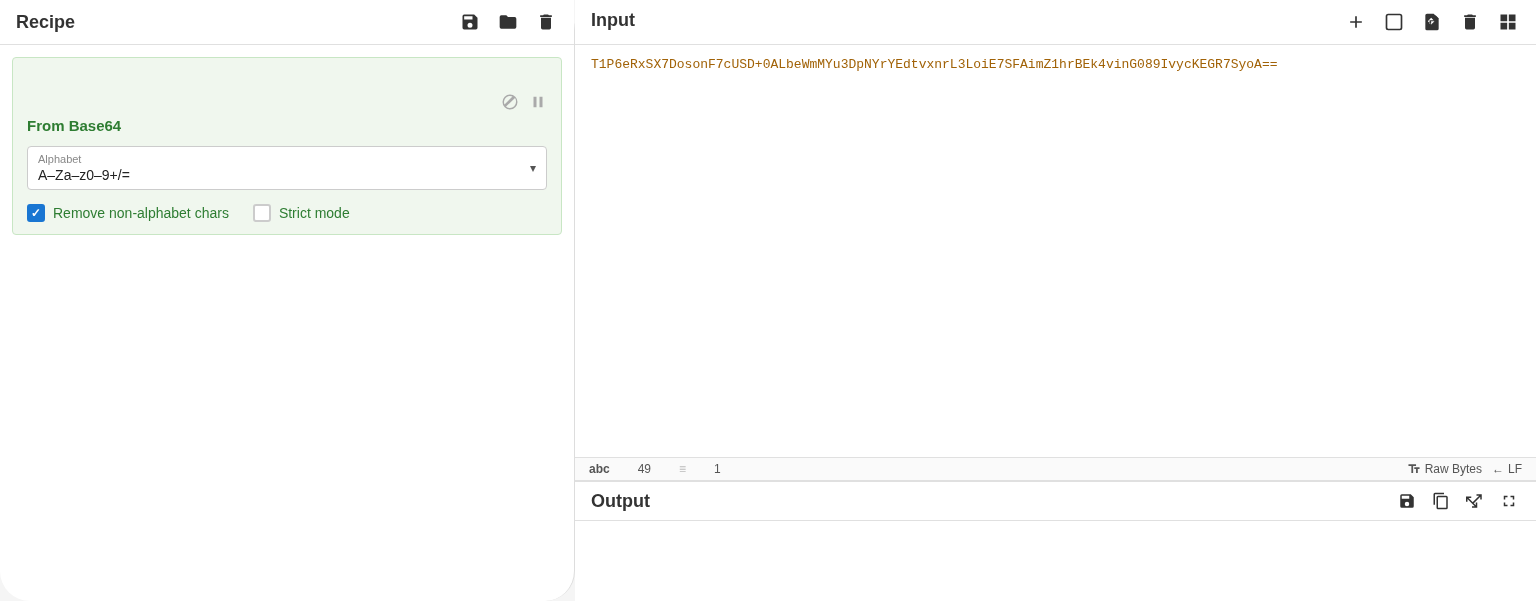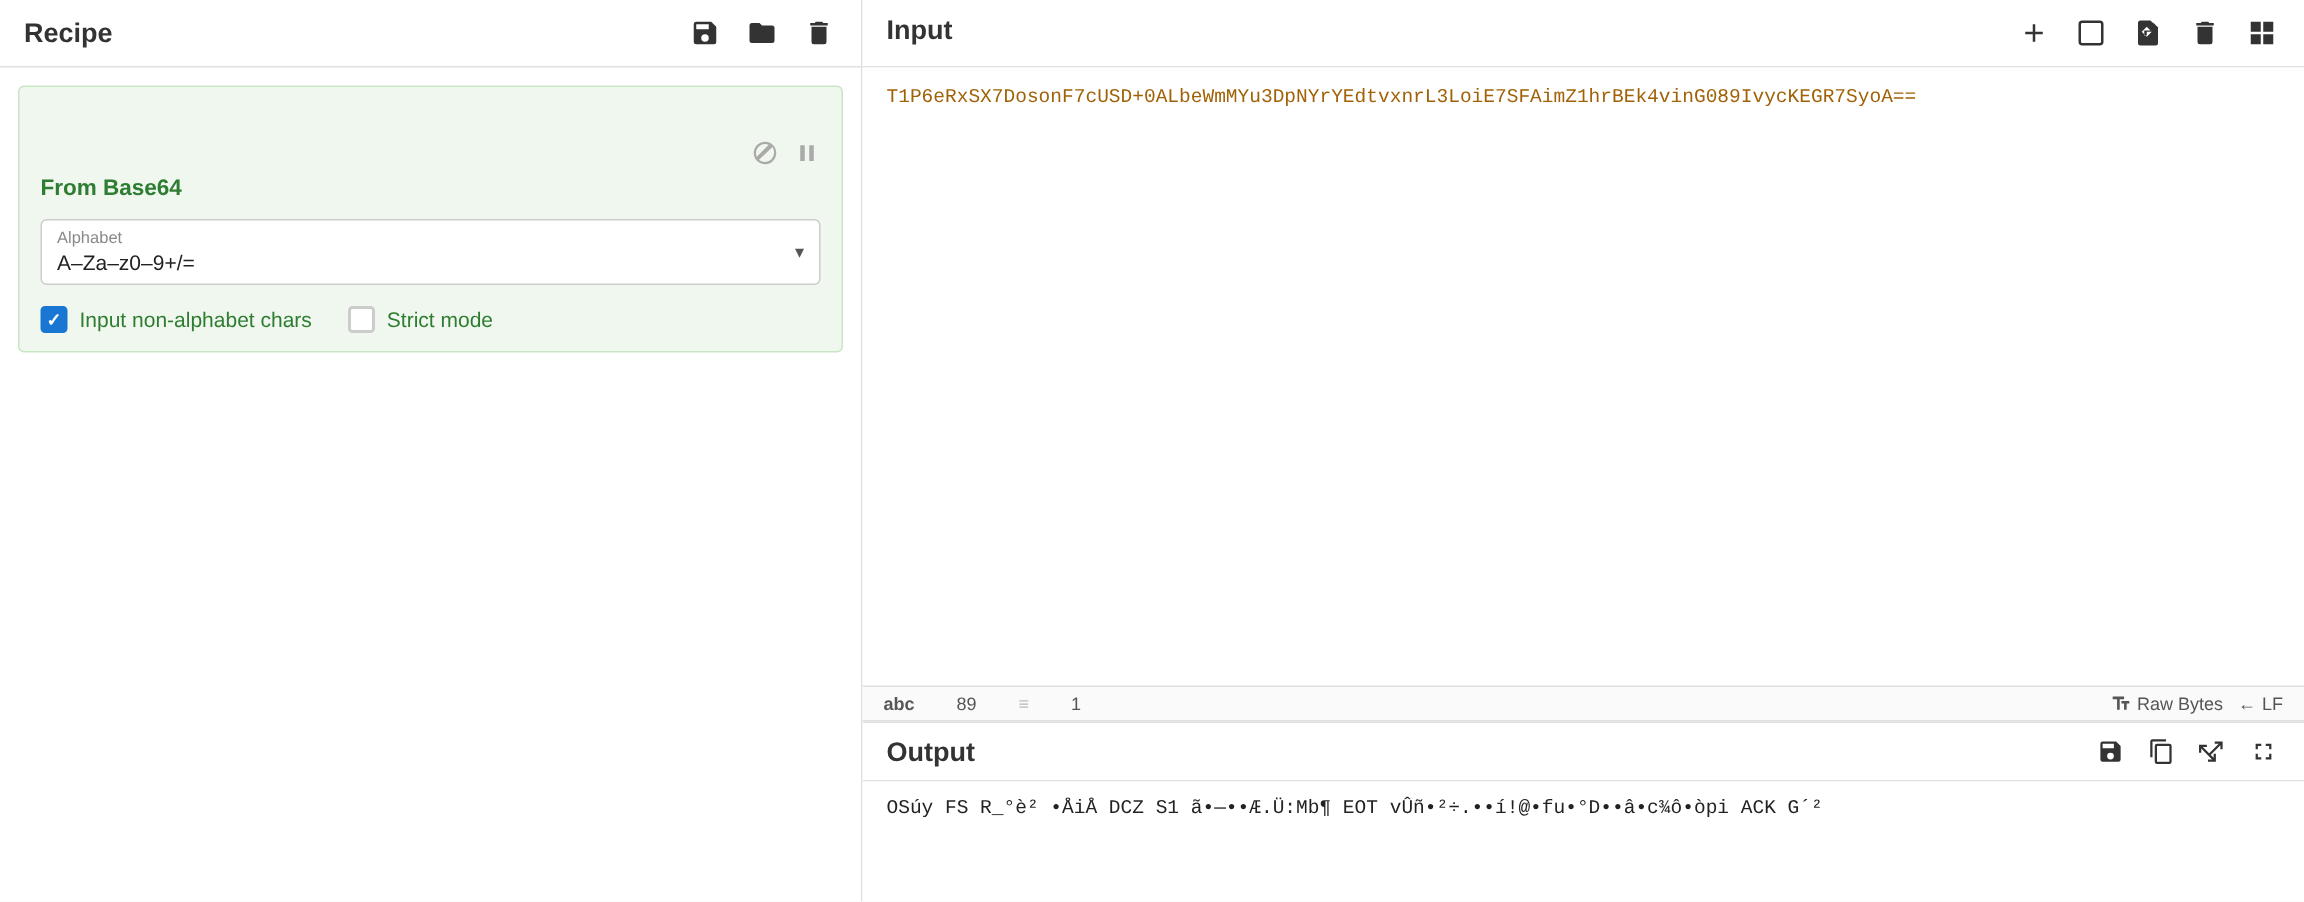--- a/index.html
+++ b/index.html
@@ -13,20 +13,21 @@
     }
 
     
     .left-panel {
       width: 575px;
       min-width: 575px;
       background: #fff;
       border-right: 1px solid #ddd;
       display: flex;
       flex-direction: column;
+      border-radius: 30px;
     }
 
     .recipe-header {
       display: flex;
       align-items: center;
       padding: 10px 16px;
       border-bottom: 1px solid #e0e0e0;
       background: #fff;
     }
 
@@ -337,21 +338,21 @@
       <div style="flex:1">
         <span class="alphabet-label">Alphabet</span>
         <span class="alphabet-value">A–Za–z0–9+/=</span>
       </div>
       <span class="dropdown-arrow">▾</span>
     </div>
 
     <div class="checkboxes-row">
       <label class="checkbox-item">
         <div class="checkbox-box checked"></div>
-        <span class="checkbox-label">Input non-alphabet chars</span>
+        <span class="checkbox-label">Remove non-alphabet chars</span>
       </label>
       <label class="checkbox-item">
         <div class="checkbox-box"></div>
         <span class="checkbox-label">Strict mode</span>
       </label>
     </div>
   </div>
 
 </div>
 
@@ -388,21 +389,21 @@
       </button>
     </div>
   </div>
 
   <div class="input-area">
     <span>T1P6eRxSX7DosonF7cUSD+0ALbeWmMYu3DpNYrYEdtvxnrL3LoiE7SFAimZ1hrBEk4vinG089IvycKEGR7SyoA==</span>
   </div>
 
   <div class="status-bar">
     <span style="font-size:12px;font-weight:bold;">abc</span>
-    <span>89</span>
+    <span>49</span>
     <span class="sep">≡</span>
     <span>1</span>
     <div class="status-right">
       <button class="raw-bytes-btn">
         <svg width="14" height="14" viewBox="0 0 24 24" fill="currentColor">
             <path d="M2.5 4v3h5v12h3V7h5V4h-13zm19 5h-9v3h3v7h3v-7h3V9z"></path>
           </svg>
         <span>Raw Bytes</span>
       </button>
       <button class="lf-btn">
@@ -431,18 +432,15 @@
               <path d="M14 3v2h3.59l-9.83 9.83 1.41 1.41L19 6.41V10h2V3h-7zm-1 14.59L3.41 8H7V6H0v7h2V9.41L11.59 19H8v2h7v-7h-2v3.59z"></path>
             </svg>
         </button>
         <button class="icon-btn" title="Fullscreen">
           <svg width="18" height="18" viewBox="0 0 24 24" fill="currentColor">
               <path d="M7 14H5v5h5v-2H7v-3zm-2-4h2V7h3V5H5v5zm12 7h-3v2h5v-5h-2v3zM14 5v2h3v3h2V5h-5z"></path>
             </svg>
         </button>
       </div>
     </div>
-    <div class="output-area">
-      <span>OSúy FS R_°è² •ÅiÅ DCZ S1 ã•—••Æ.Ü:Mb¶ EOT vÛñ•²÷.••í!@•fu•°D••â•c¾ô•òpi ACK G´²</span>
-    </div>
   </div>
 
 </div>
 
 </body></html>

